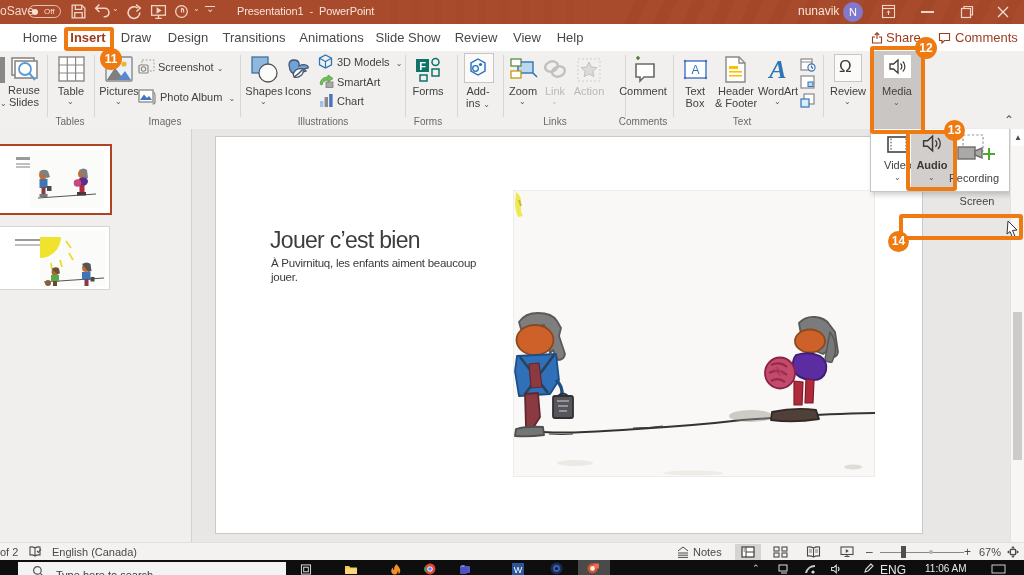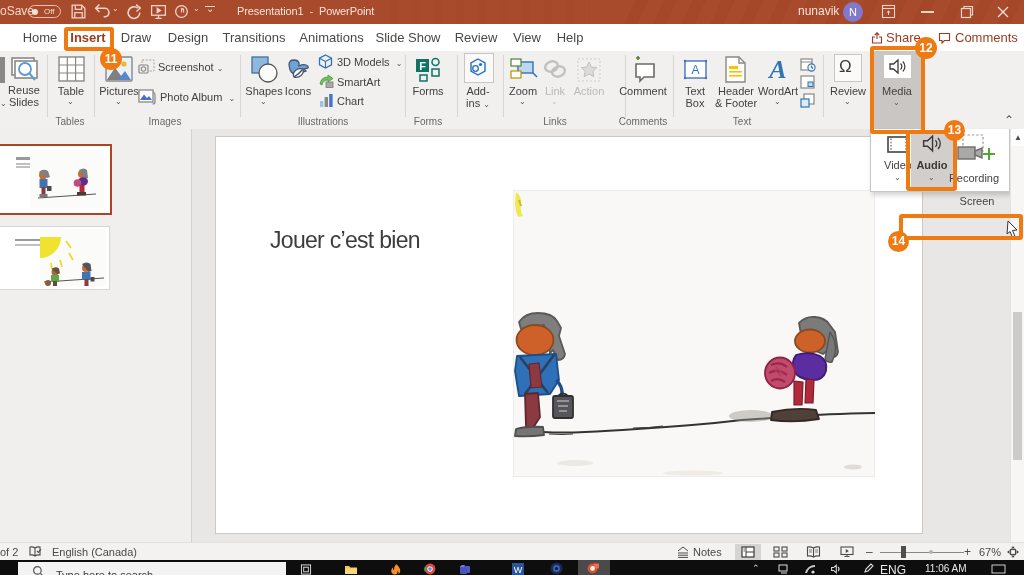--- a/index.html
+++ b/index.html
@@ -358,20 +358,21 @@
             <rect x="40.5" y="41" width="4" height="8" fill="#8A3A40"></rect>
             <rect x="46.5" y="39" width="4" height="4.5" fill="#4a4a4a"></rect>
           </g>
       </svg>
     </div>
   </div>
   <div id="editor"></div>
 
   <div class="abs" style="left:215px;top:136px;width:706px;height:396px;background:#FFF;border:1px solid #CBC9C7;">
     <div class="abs" style="left:54px;top:90px;font-size:23px;color:#3D3D3D;letter-spacing:-0.7px;">Jouer c’est bien</div>
+    <div class="abs" style="left:55px;top:119px;font-size:11.5px;color:#3A3A3A;line-height:14px;white-space:nowrap;letter-spacing:-0.25px;">À Puvirnituq, les enfants aiment beaucoup<br>jouer.</div>
 
     <svg class="abs" style="left:297px;top:53px" width="362" height="287" viewBox="0 0 362 287">
       <rect x="0" y="0" width="362" height="287" fill="#F9F8F6"></rect>
       <rect x="0" y="0" width="362" height="287" fill="none" stroke="#E3E1DF" stroke-width="1"></rect>
 
       <path d="M3 2 q6 4 5 12 q-1 8 2 12 l-5 1 q-3-8-3-14 z" fill="#EDE94E"></path>
       <path d="M6 10 l2 6" stroke="#C9B93A" stroke-width="2"></path>
 
       <path d="M30 242 q20 1 42 0 t52 -3 t55 -4 t50 -5 q30 -2 56 -4 t79 -3" fill="none" stroke="#333" stroke-width="2" stroke-linecap="round"></path>
       <path d="M36 244 q14 1 24 0 M120 238 q16 0 30-2" stroke="#3A3A3A" stroke-width="1" fill="none"></path>

